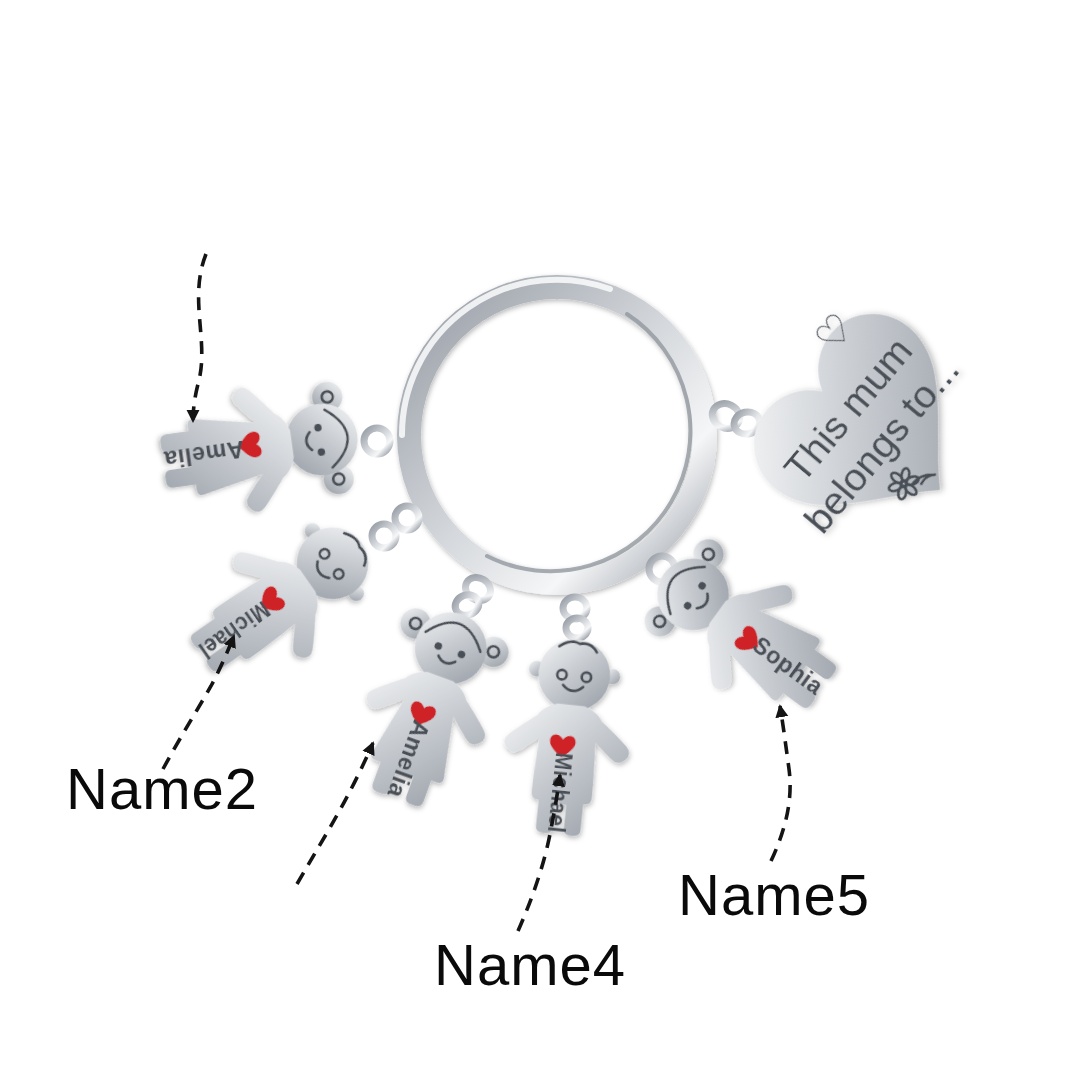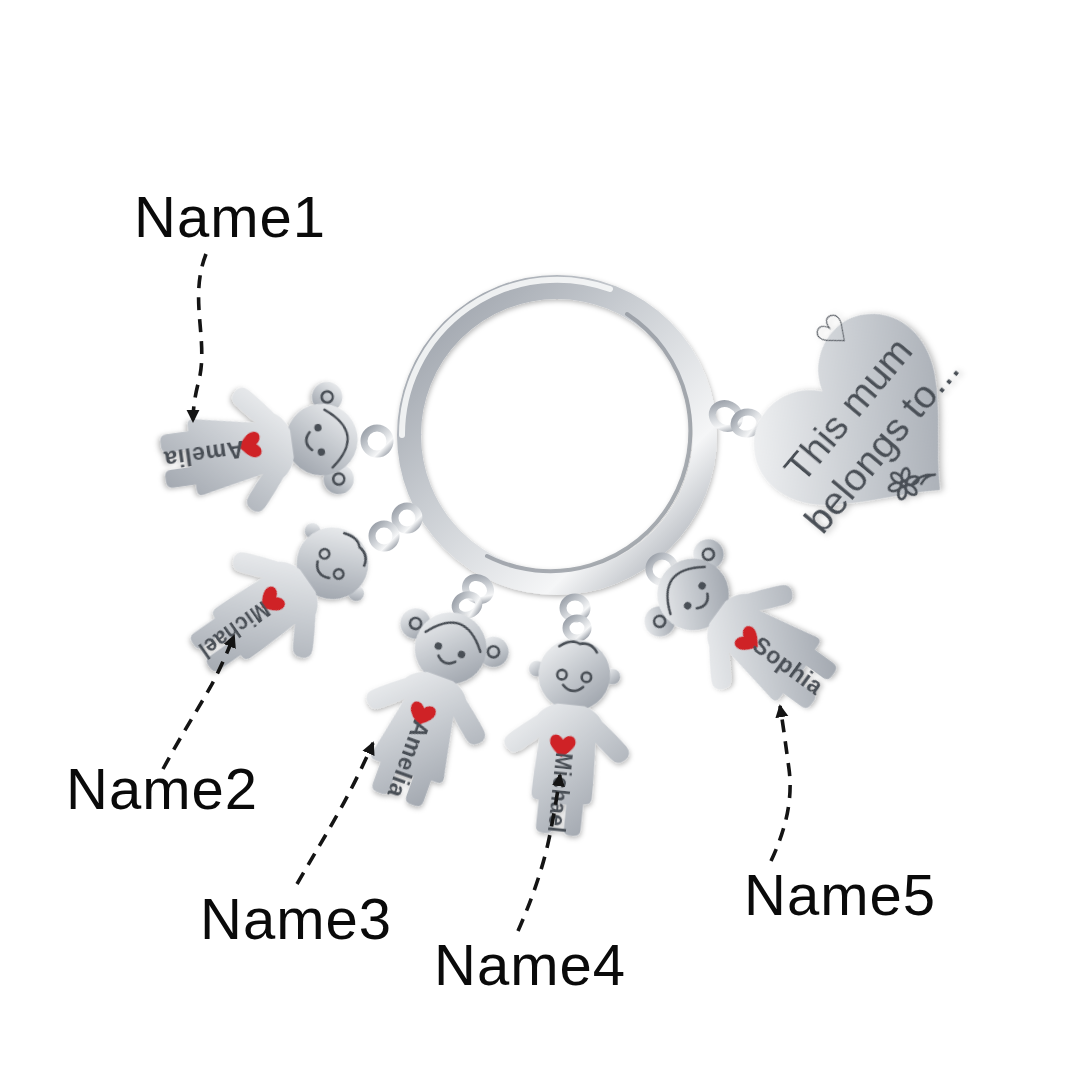--- a/index.html
+++ b/index.html
@@ -172,19 +172,17 @@
 
     <g>
       <path class="arrow" marker-end="url(#ah)" d="M 206 254 C 188 300 210 342 198 384 C 194 400 193 412 193 421"></path>
       <path class="arrow" marker-end="url(#ah)" d="M 163 769 C 182 734 198 709 211 686 C 219 671 227 653 234 636"></path>
       <path class="arrow" marker-end="url(#ah)" d="M 297 884 C 316 851 334 822 348 795 C 357 778 366 759 373 743"></path>
       <path class="arrow" marker-end="url(#ah)" d="M 518 931 C 533 897 545 862 551 829 C 555 809 558 790 560 775"></path>
       <path class="arrow" marker-end="url(#ah)" d="M 771 861 C 786 829 793 799 789 769 C 786 747 783 724 780 706"></path>
     </g>
   </svg>
 
-  <div class="label" style="left:134px;top:188px">Name1</div>
   <div class="label" style="left:66px;top:760px">Name2</div>
-  <div class="label" style="left:200px;top:890px">Name3</div>
   <div class="label" style="left:434px;top:936px">Name4</div>
-  <div class="label" style="left:744px;top:866px">Name5</div>
+  <div class="label" style="left:678px;top:866px">Name5</div>
 
 </div>
 
 </body></html>

